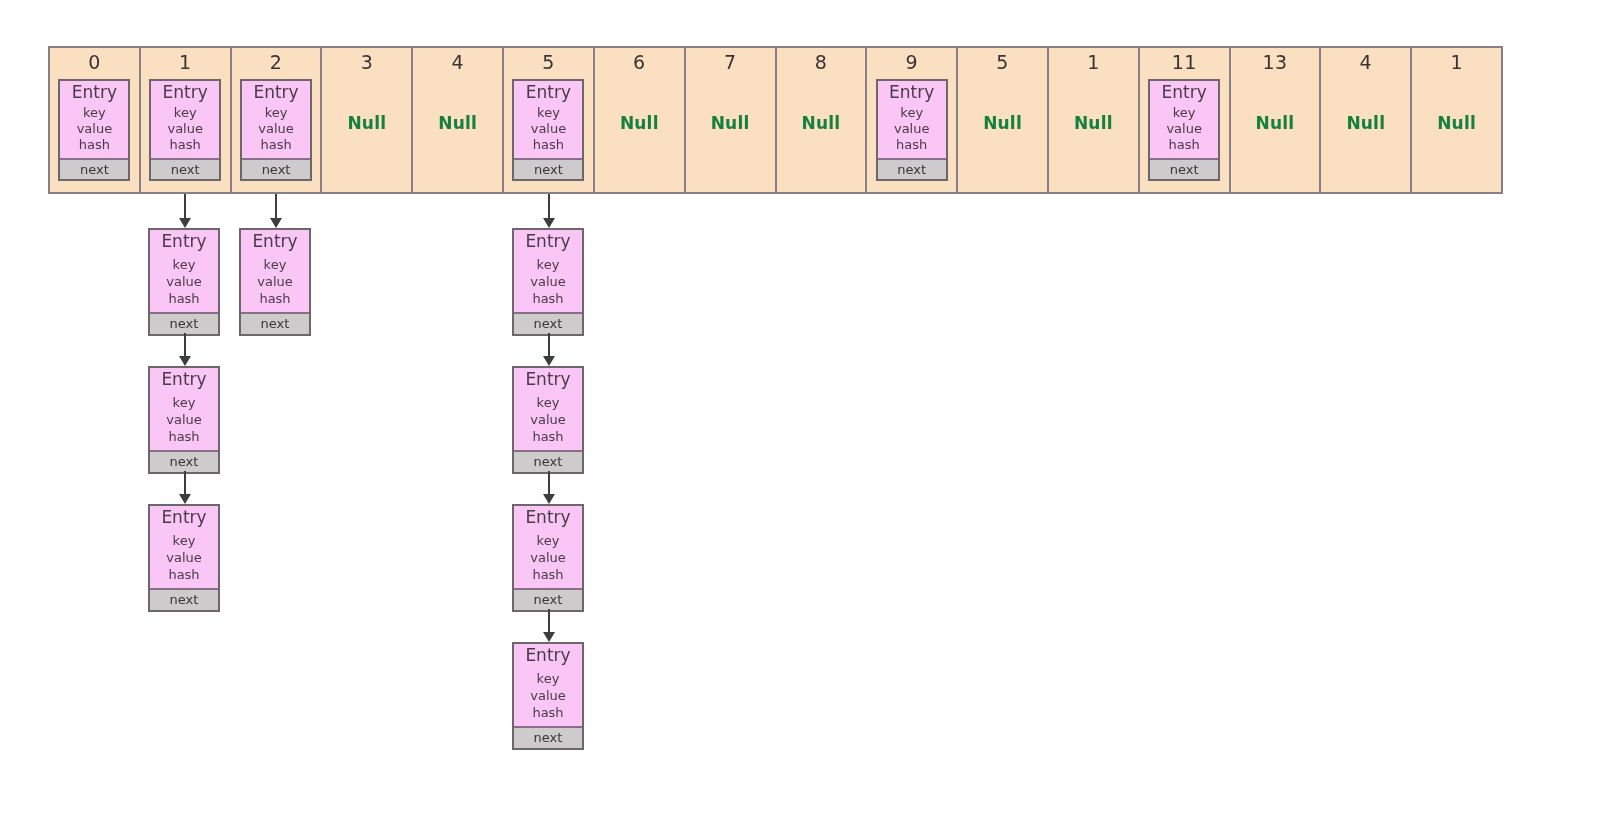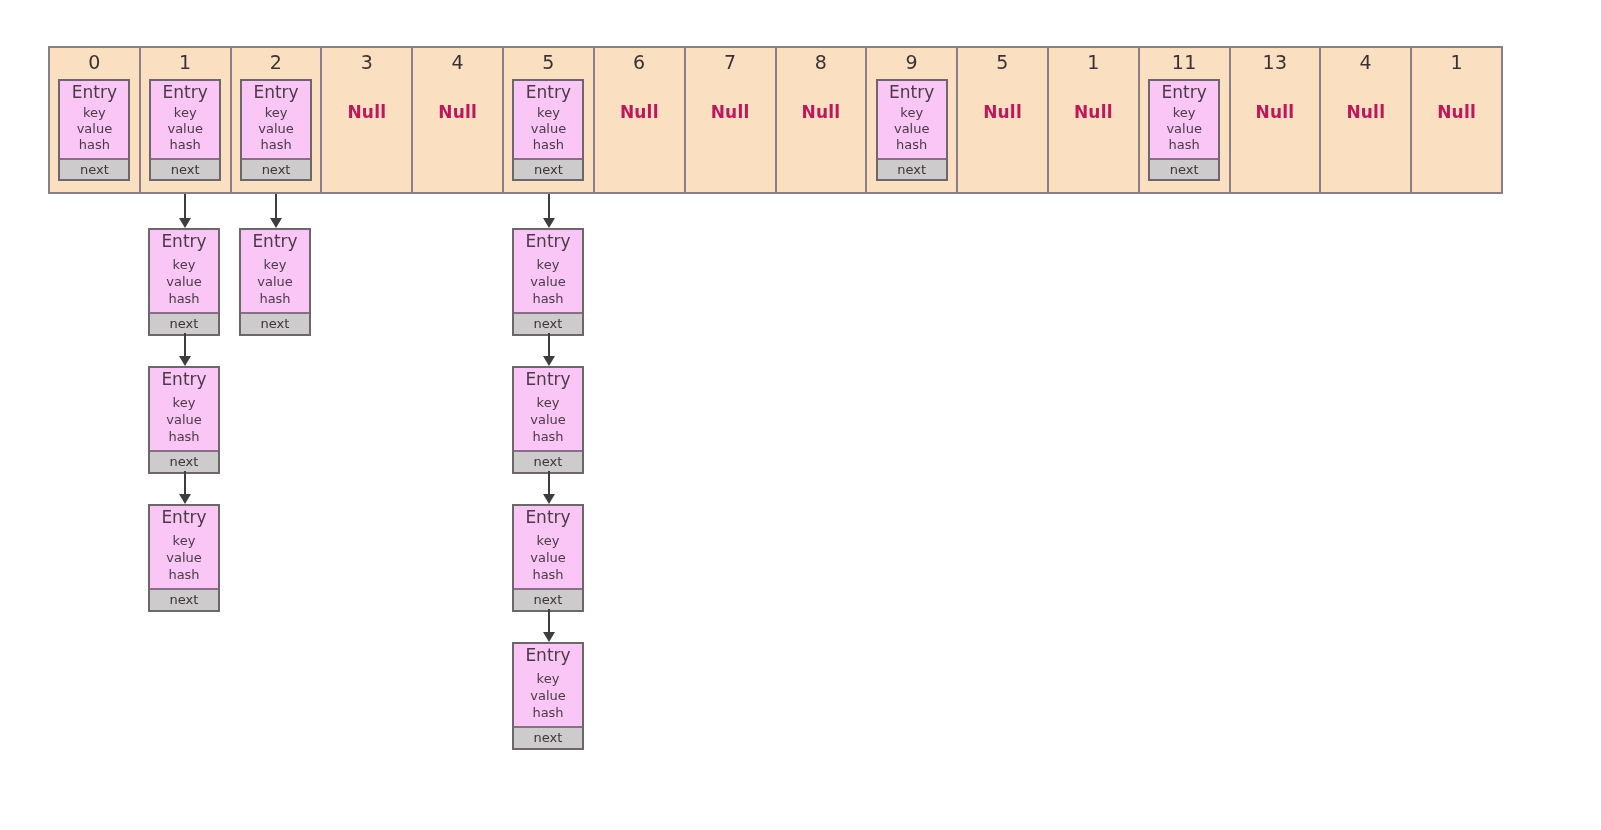--- a/index.html
+++ b/index.html
@@ -39,22 +39,22 @@
     color:#3b3237;
     line-height:1;
     margin-top:5px;
     letter-spacing:0.3px;
     height:22px;
   }
 
   .bucket-null{
     font-size:17px;
     font-weight:bold;
-    color:#be185d;
-    margin-top:27px;
+    color:#15803d;
+    margin-top:38px;
     letter-spacing:.2px;
     text-align:center;
   }
 
   
   .entry{
     width:72px;
     border:2px solid #6d666b;
     box-sizing:border-box;
     background:#f9c6f6;

